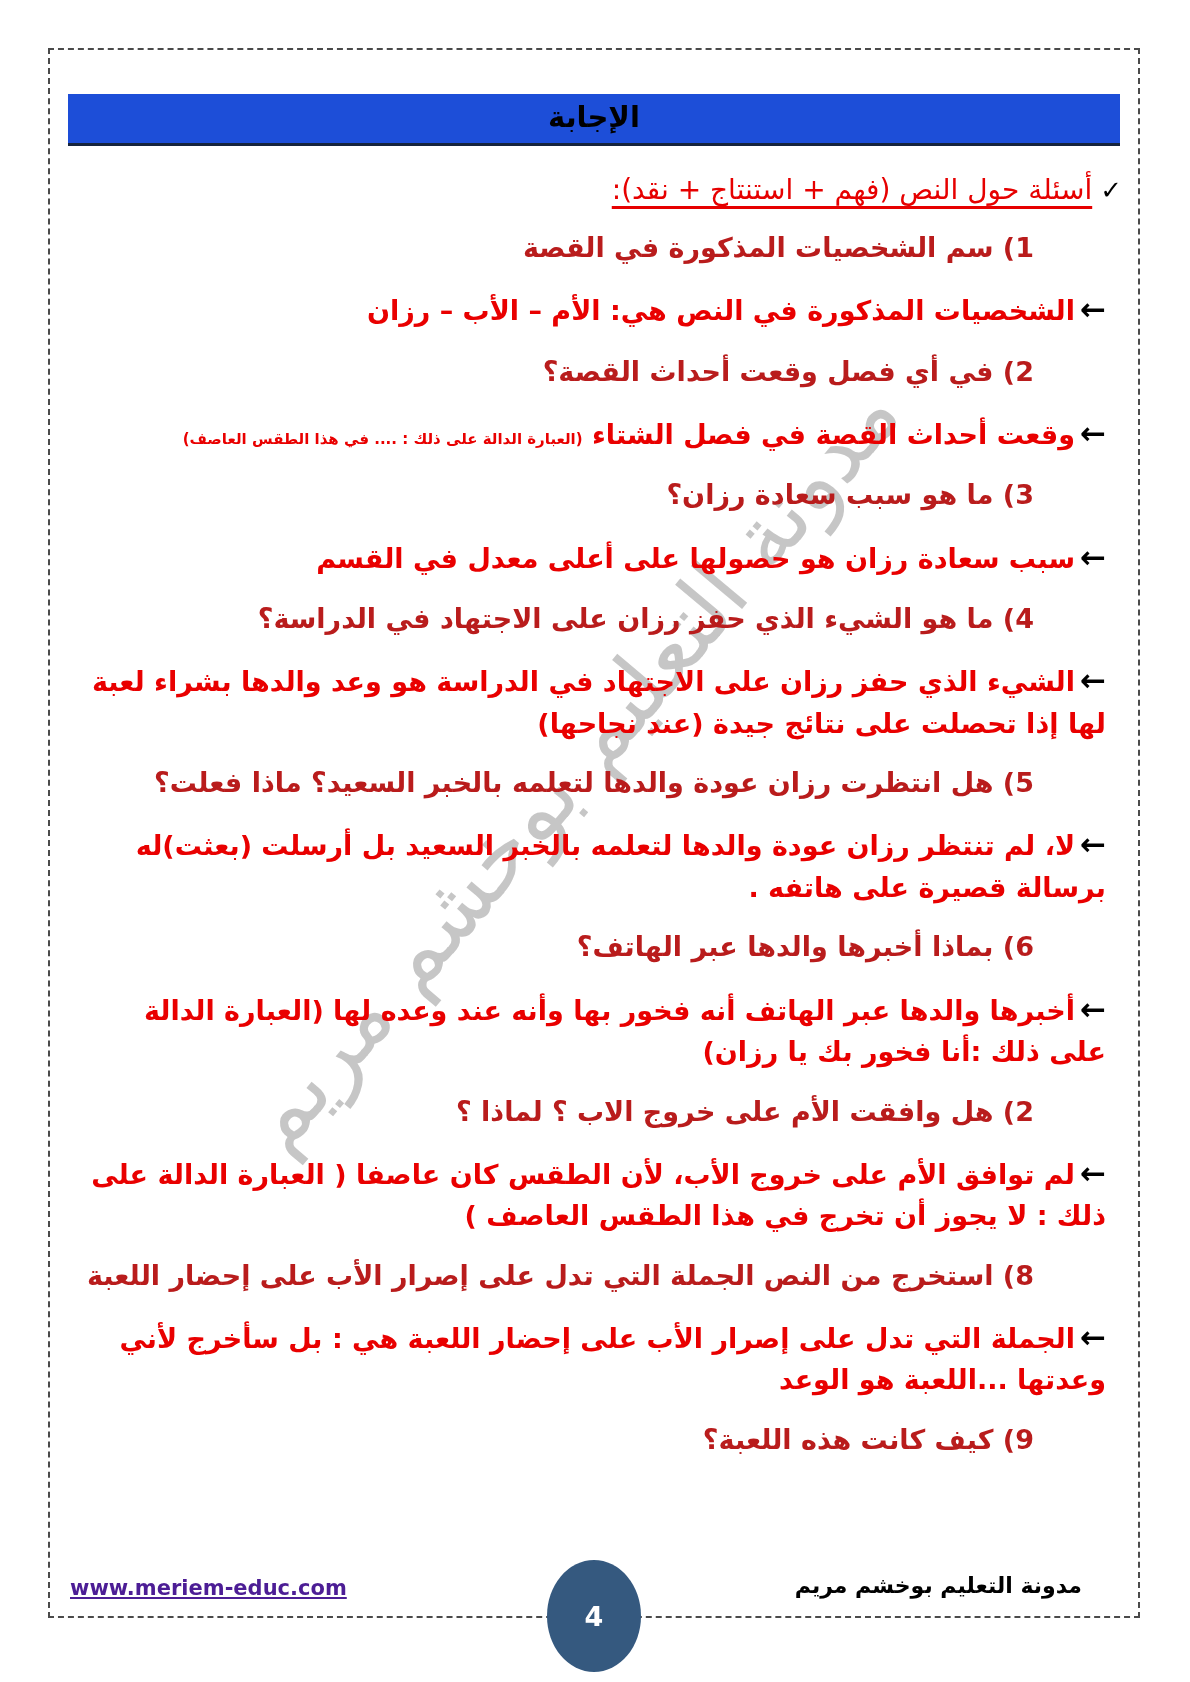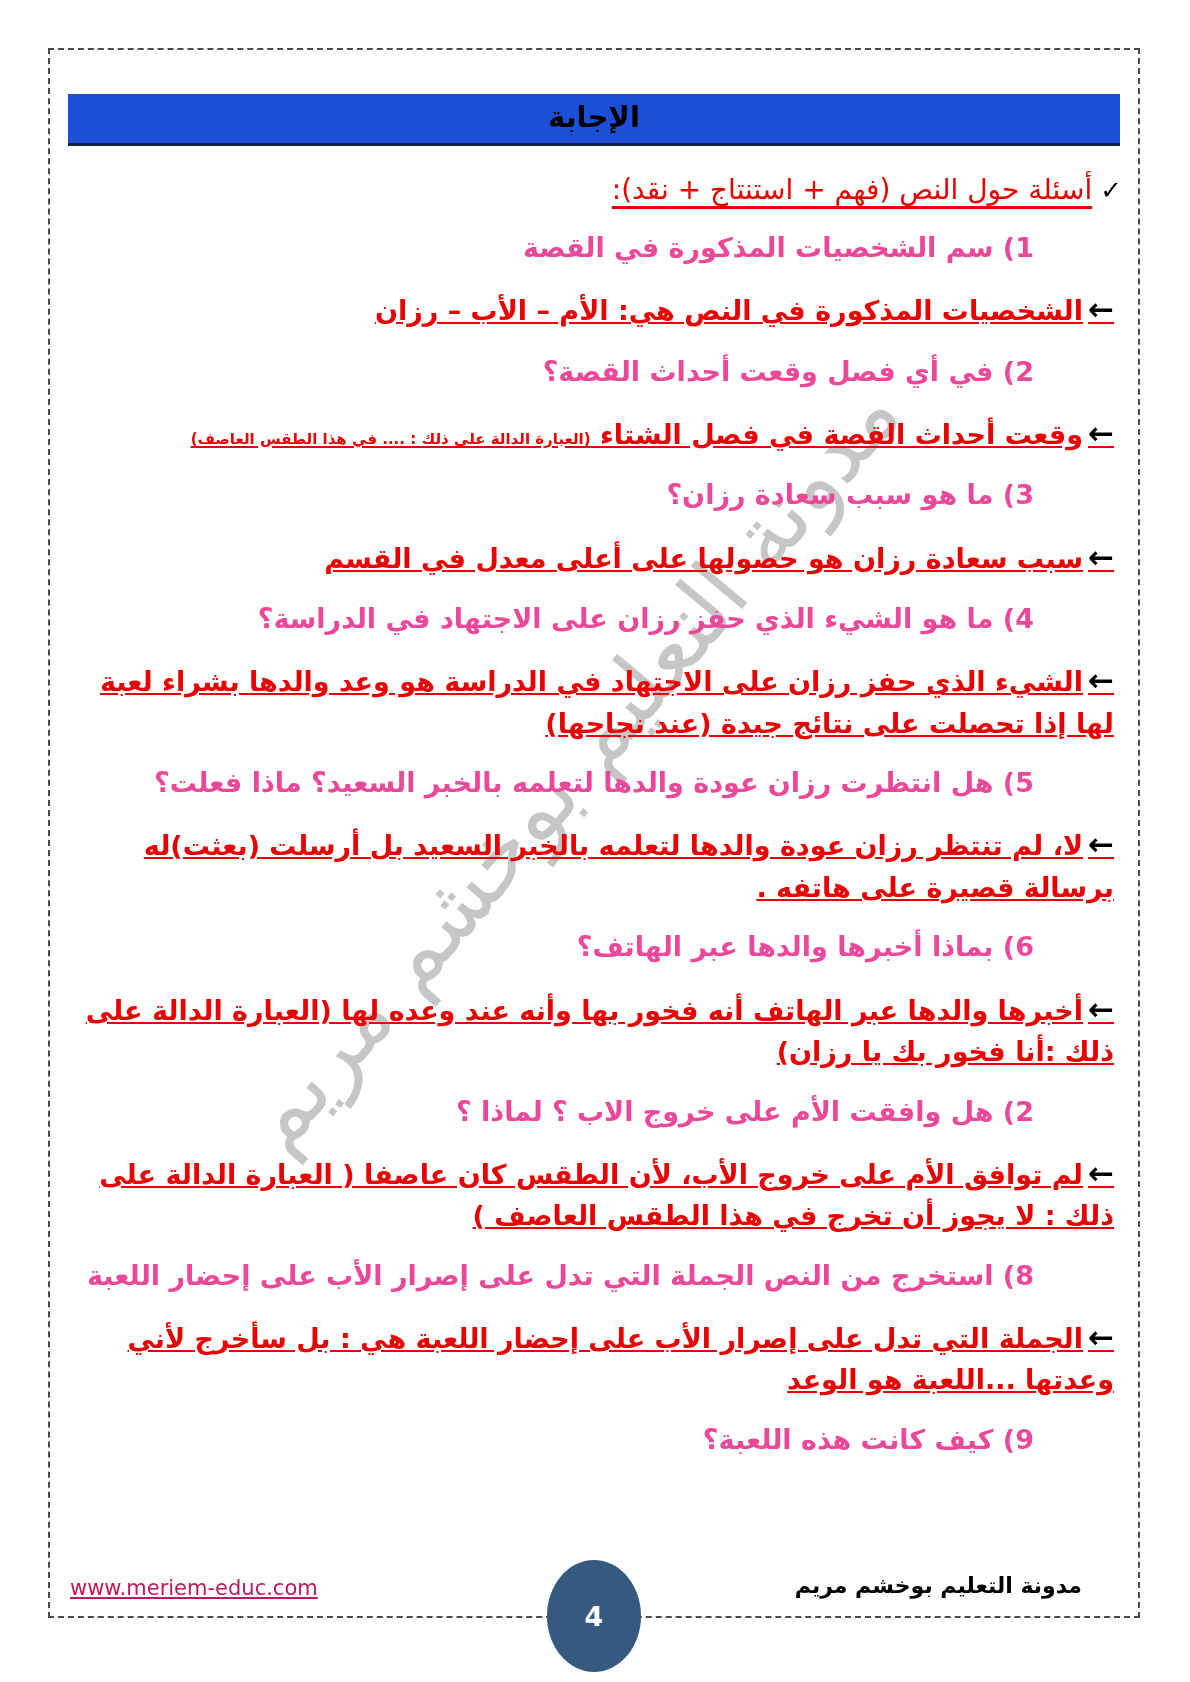--- a/index.html
+++ b/index.html
@@ -41,33 +41,32 @@
   }
   .section-heading .check { color:#000; margin-left:8px; font-size:26px; }
   .section-heading .txt {
     color:#e60000;
     text-decoration:underline;
     text-decoration-color:#e60000;
     text-decoration-thickness:3px;
     text-underline-offset:7px;
   }
   .q {
-    color:#ec4899;
+    color:#b91c1c;
     font-weight:bold;
     font-size:27px;
     line-height:1.45;
     margin:19px 88px 19px 0;
   }
   .a {
     color:#e90000;
     font-weight:bold;
     font-size:27px;
     line-height:1.5;
-    margin:19px 8px;
-    text-decoration:underline;
+    margin:19px 16px;
   }
   .a .arrow {
     color:#000;
     font-size:31px;
     margin-left:5px;
     font-weight:bold;
   }
   .a .small { font-size:15px; }
   .watermark {
     position:absolute; z-index:1;
@@ -79,24 +78,24 @@
     color:#bdbdbd;
     opacity:0.85;
     direction:rtl;
     white-space:nowrap;
     letter-spacing:2px;
     pointer-events:none;
   }
   .footer-link {
     position:absolute; z-index:2;
     left:20px; bottom:16px;
-    color:#be185d;
+    color:#4c1d95;
     text-decoration:underline;
     font-size:21px;
-    font-weight:normal;
+    font-weight:bold;
     direction:ltr;
   }
   .footer-credit {
     position:absolute; z-index:2;
     right:56px; bottom:18px;
     color:#000;
     font-size:22px;
     font-weight:bold;
     direction:rtl;
   }

